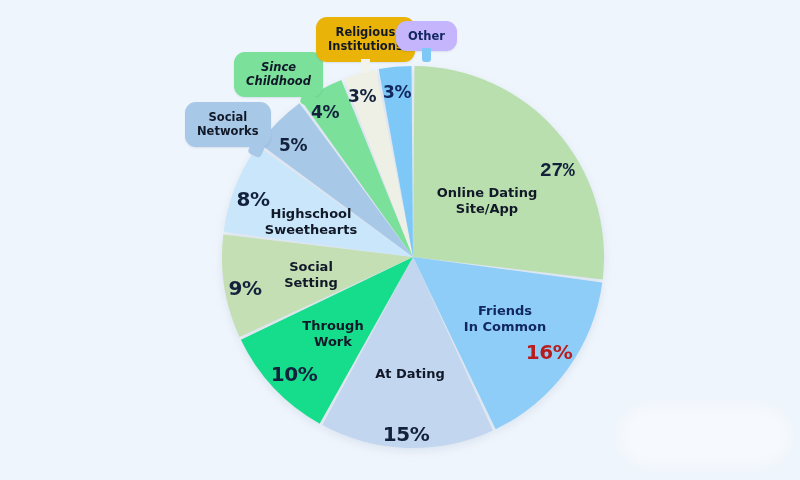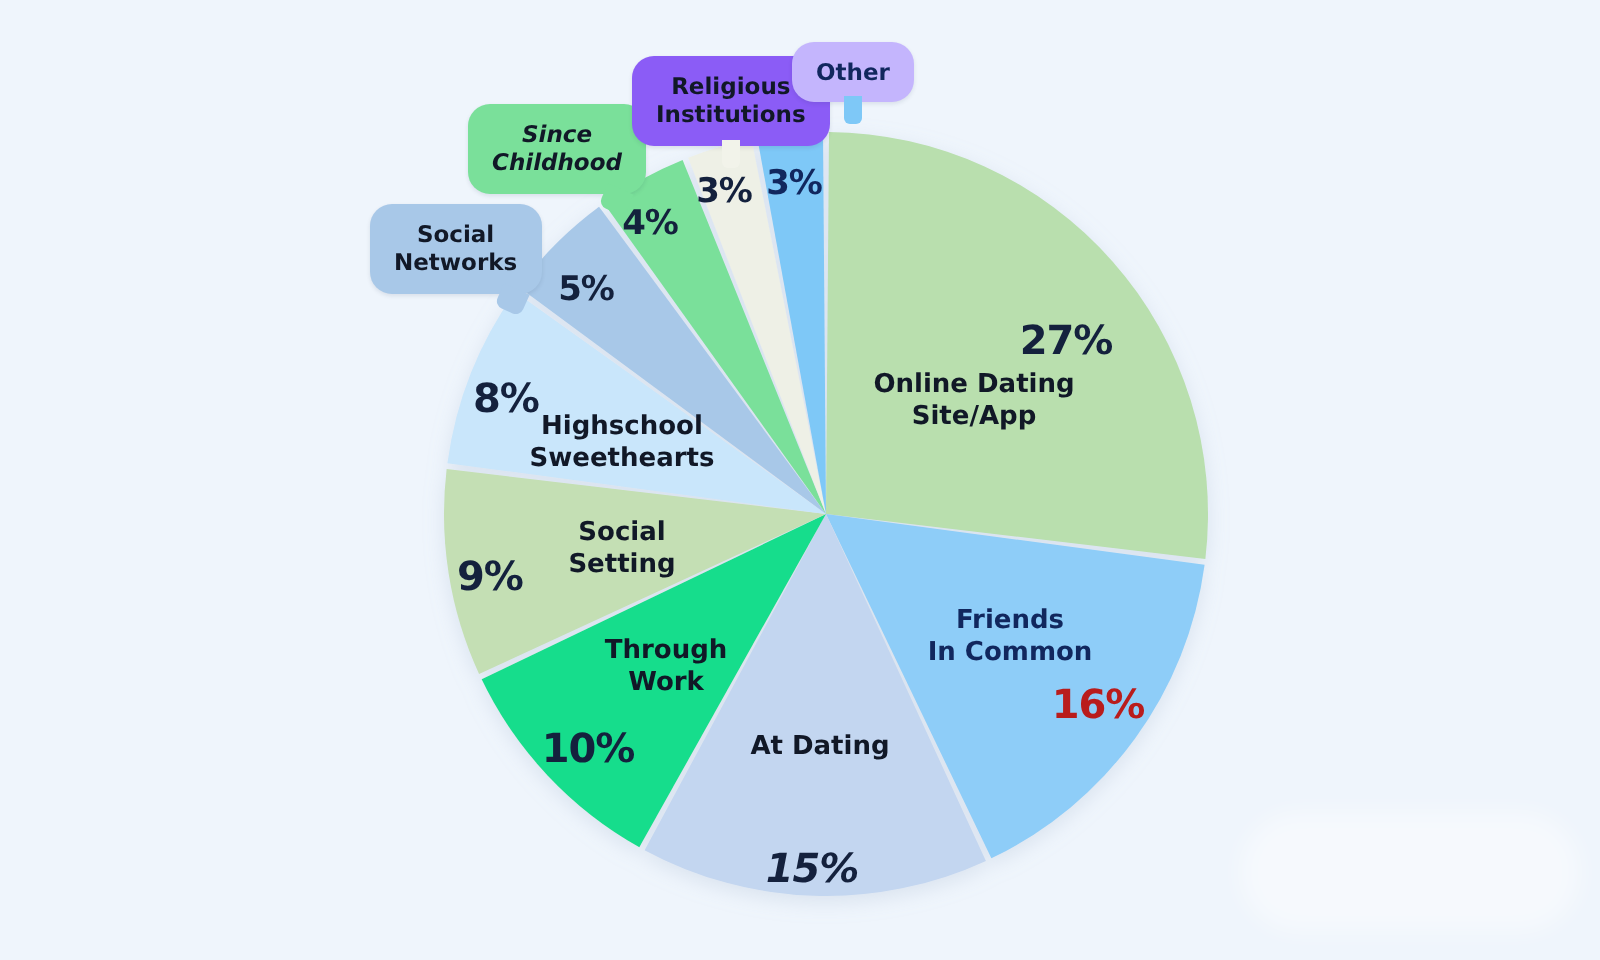--- a/index.html
+++ b/index.html
@@ -113,31 +113,31 @@
         <path d="M 413 257 L 239.54 336.96 A 191 191 0 0 1 223.32 234.55 Z" fill="#c4dfb4"></path>
         <path d="M 413 257 L 223.70 231.57 A 191 191 0 0 1 257.60 145.95 Z" fill="#c9e6fb"></path>
         <path d="M 413 257 L 259.36 143.52 A 191 191 0 0 1 299.52 103.36 Z" fill="#a8c8e8"></path>
         <path d="M 413 257 L 301.95 101.60 A 191 191 0 0 1 341.30 79.97 Z" fill="#7ae09a"></path>
         <path d="M 413 257 L 344.09 78.87 A 191 191 0 0 1 375.74 69.67 Z" fill="#eef0e6"></path>
         <path d="M 413 257 L 378.68 69.11 A 191 191 0 0 1 411.50 66.01 Z" fill="#7ec8f7"></path>
       </g>
   </svg>
 
   <div id="labels-layer">
-      <div class="pct" style="left: 533px; top: 170px;">27%</div>
+      <div class="pct" style="left: 557px; top: 170px; font-family: Liberation Mono, monospace;">27%</div>
       <div class="slice-name" style="left: 487px; top: 201px;">
         <div>Online Dating</div>
         <div>Site/App</div>
       </div>
       <div class="pct" style="left: 549px; top: 352px; color: #b91c1c;">16%</div>
       <div class="slice-name navy" style="left: 505px; top: 319px;">
         <div>Friends</div>
         <div>In Common</div>
       </div>
-      <div class="pct" style="left: 406px; top: 434px; font-style: italic;">15%</div>
+      <div class="pct" style="left: 406px; top: 434px;">15%</div>
       <div class="slice-name" style="left: 410px; top: 374px;">
         <div>At Dating</div>
       </div>
       <div class="pct" style="left: 294px; top: 374px;">10%</div>
       <div class="slice-name" style="left: 333px; top: 334px;">
         <div>Through</div>
         <div>Work</div>
       </div>
       <div class="pct" style="left: 245px; top: 288px;">9%</div>
       <div class="slice-name" style="left: 311px; top: 275px;">
@@ -155,21 +155,21 @@
         <div>Networks</div>
         <span class="tail" style="background: rgb(168, 200, 232);"></span>
       </div>
       <div class="pct small" style="left: 325px; top: 112px;">4%</div>
       <div class="callout tail-right" style="left: 234px; top: 52px; background: rgb(122, 224, 154); color: rgb(17, 24, 39); font-style: italic;">
         <div>Since</div>
         <div>Childhood</div>
         <span class="tail" style="background: rgb(122, 224, 154);"></span>
       </div>
       <div class="pct small" style="left: 362px; top: 96px;">3%</div>
-      <div class="callout" style="left: 316px; top: 28px; background: #8b5cf6; color: rgb(17, 24, 39);">
+      <div class="callout" style="left: 316px; top: 17px; background: #eab308; color: rgb(17, 24, 39);">
         <div>Religious</div>
         <div>Institutions</div>
         <span class="tail" style="background: rgb(242, 243, 234);"></span>
       </div>
       <div class="pct small" style="left: 397px; top: 92px; color: rgb(17, 39, 94);">3%</div>
       <div class="callout" style="left: 396px; top: 21px; background: #c4b5fd; color: rgb(17, 39, 94);">
         <div>Other</div>
         <span class="tail" style="background: rgb(126, 200, 247);"></span>
       </div>
     </div>

